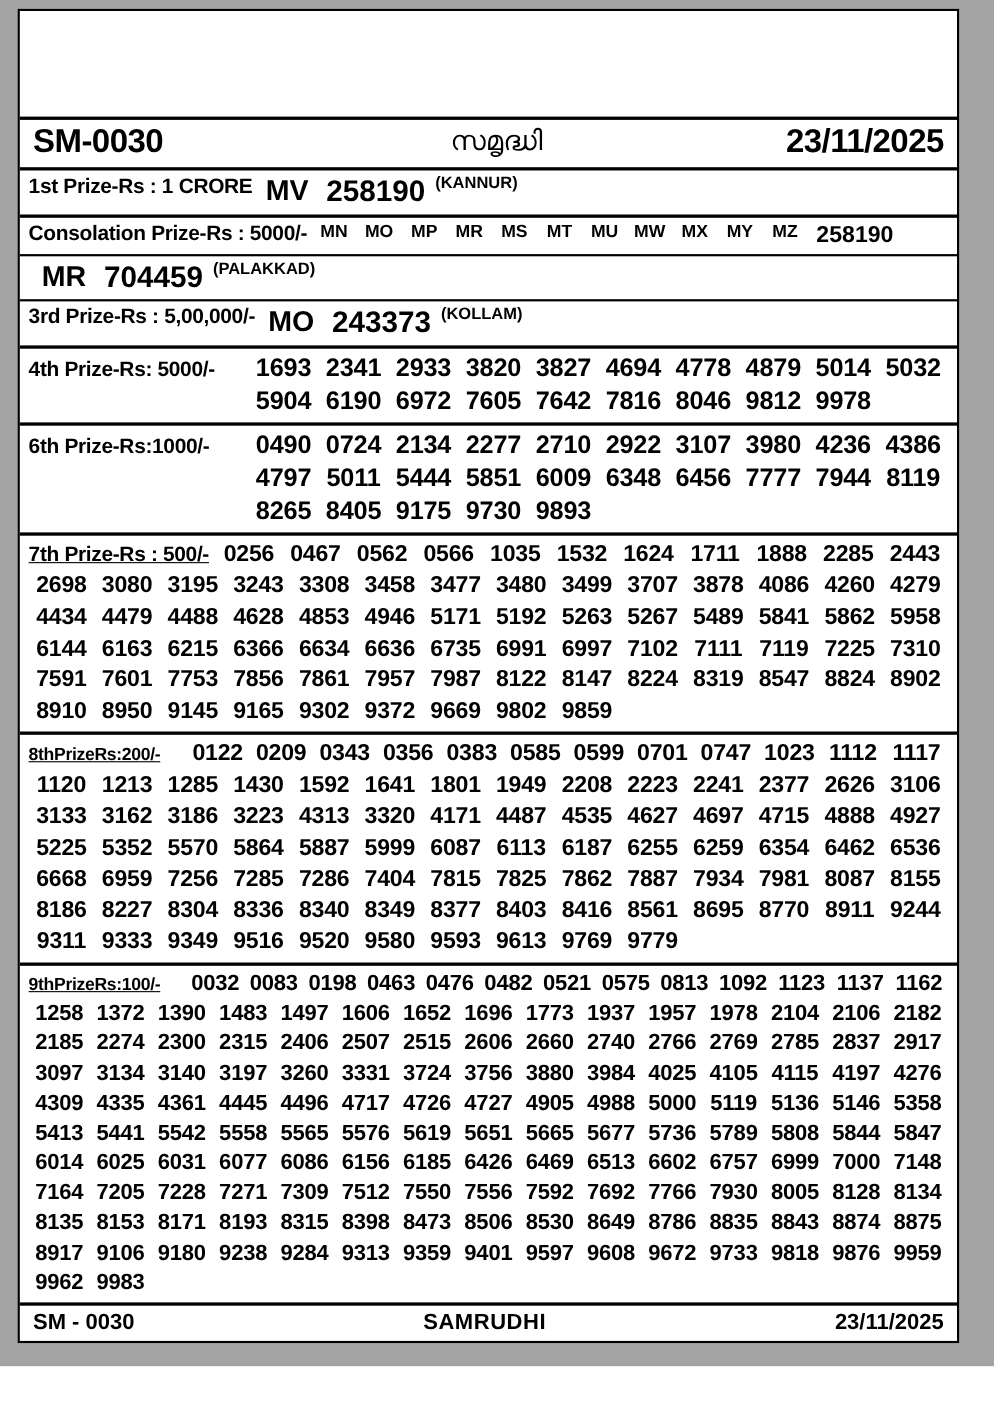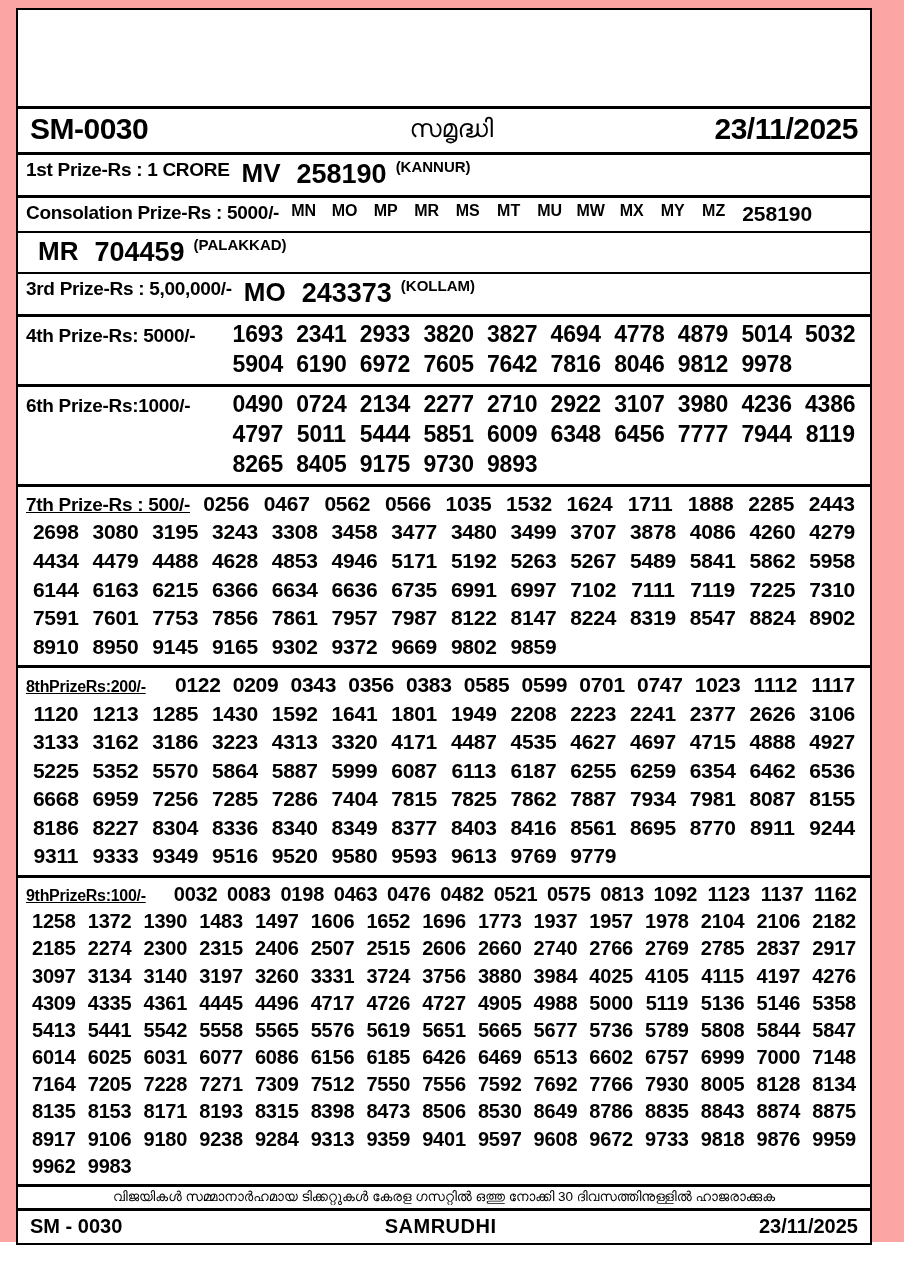--- a/index.html
+++ b/index.html
@@ -12,21 +12,21 @@
     height: 1280px;
     font-family: "Liberation Sans", sans-serif;
     color: #000000;
     -webkit-font-smoothing: none;
   }
 
   .page {
     position: relative;
     width: 904px;
     height: 1242px;
-    background: #fca5a5;
+    background: #a3a3a3;
     box-sizing: border-box;
   }
 
   
   .sheet {
     position: absolute;
     left: 16px;
     top: 8px;
     width: 856px;
     border: 2px solid #000;
@@ -666,21 +666,20 @@
           <span class="cell">9672</span>
           <span class="cell">9733</span>
           <span class="cell">9818</span>
           <span class="cell">9876</span>
           <span class="cell">9959</span>
           <span class="cell">9962</span>
           <span class="cell">9983</span>
         </div>
     </div>
 
-    <div class="footer-note">വിജയികൾ സമ്മാനാർഹമായ ടിക്കറ്റുകൾ കേരള ഗസറ്റിൽ ഒത്തു നോക്കി 30 ദിവസത്തിനുള്ളിൽ ഹാജരാക്കുക</div>
     <div class="footer-row">
       <div class="ft-code">SM - 0030</div>
       <div class="ft-name">SAMRUDHI</div>
       <div class="ft-date">23/11/2025</div>
     </div>
 
   </div>
 </div>
 
 </body></html>

